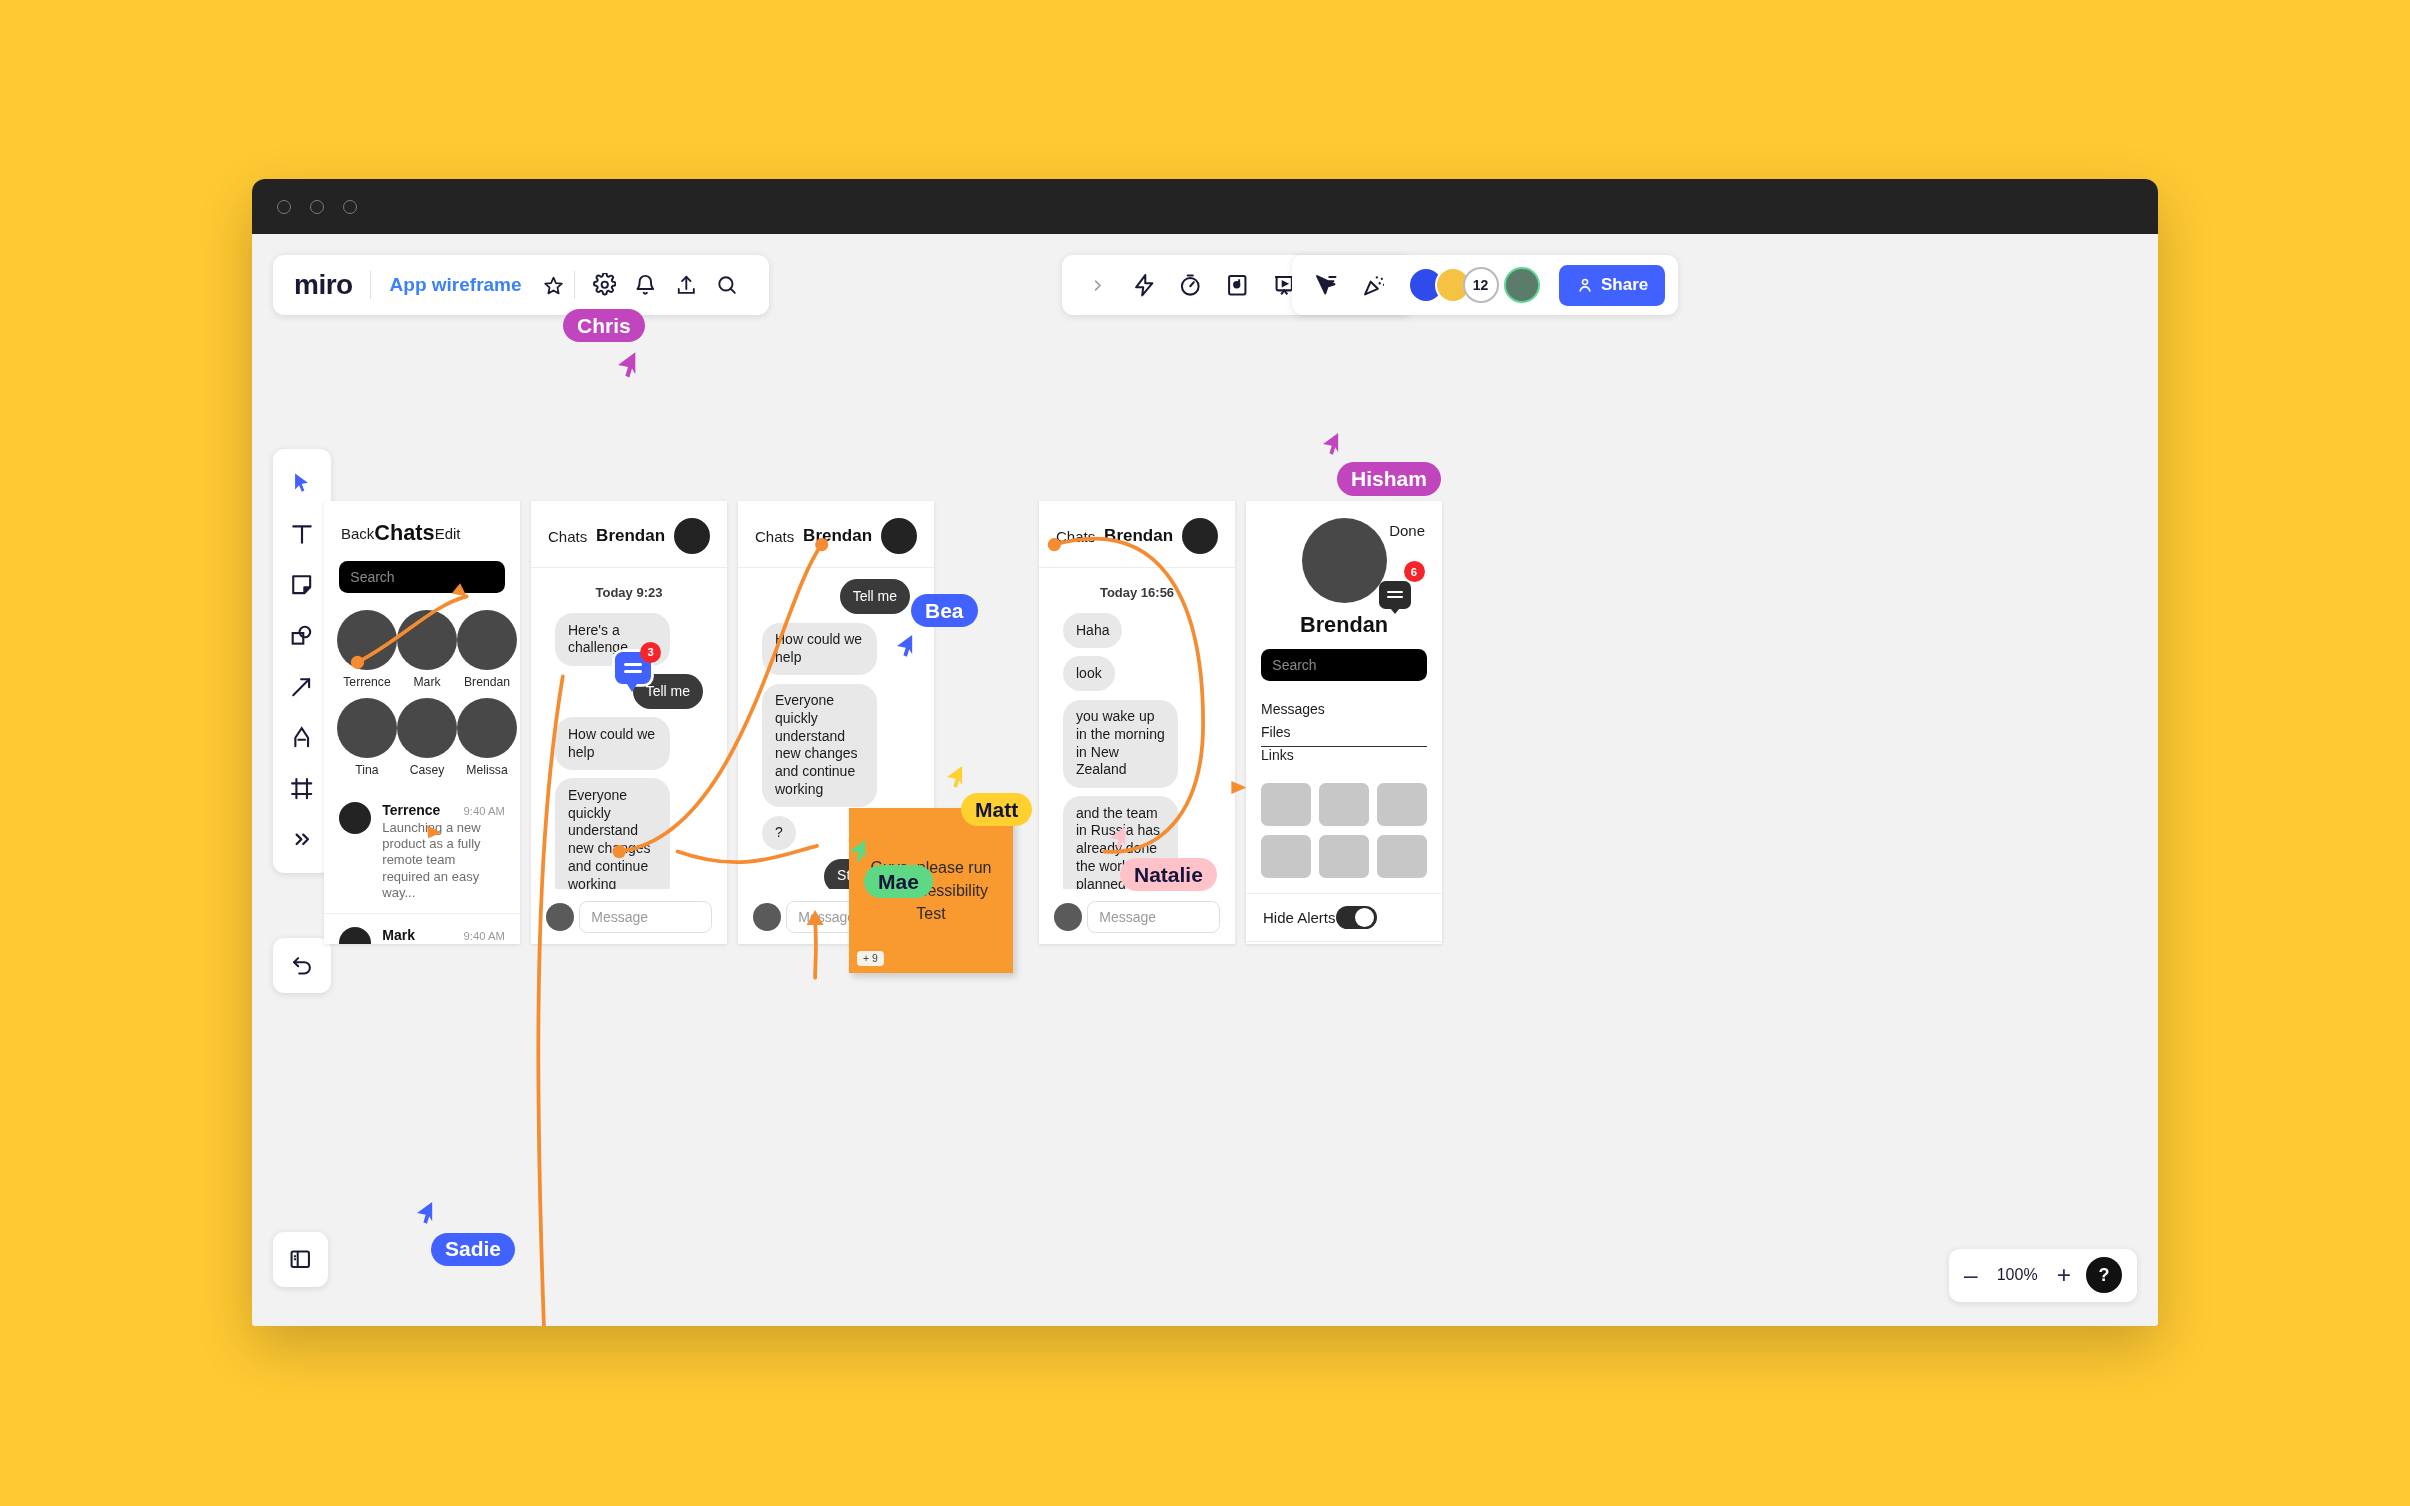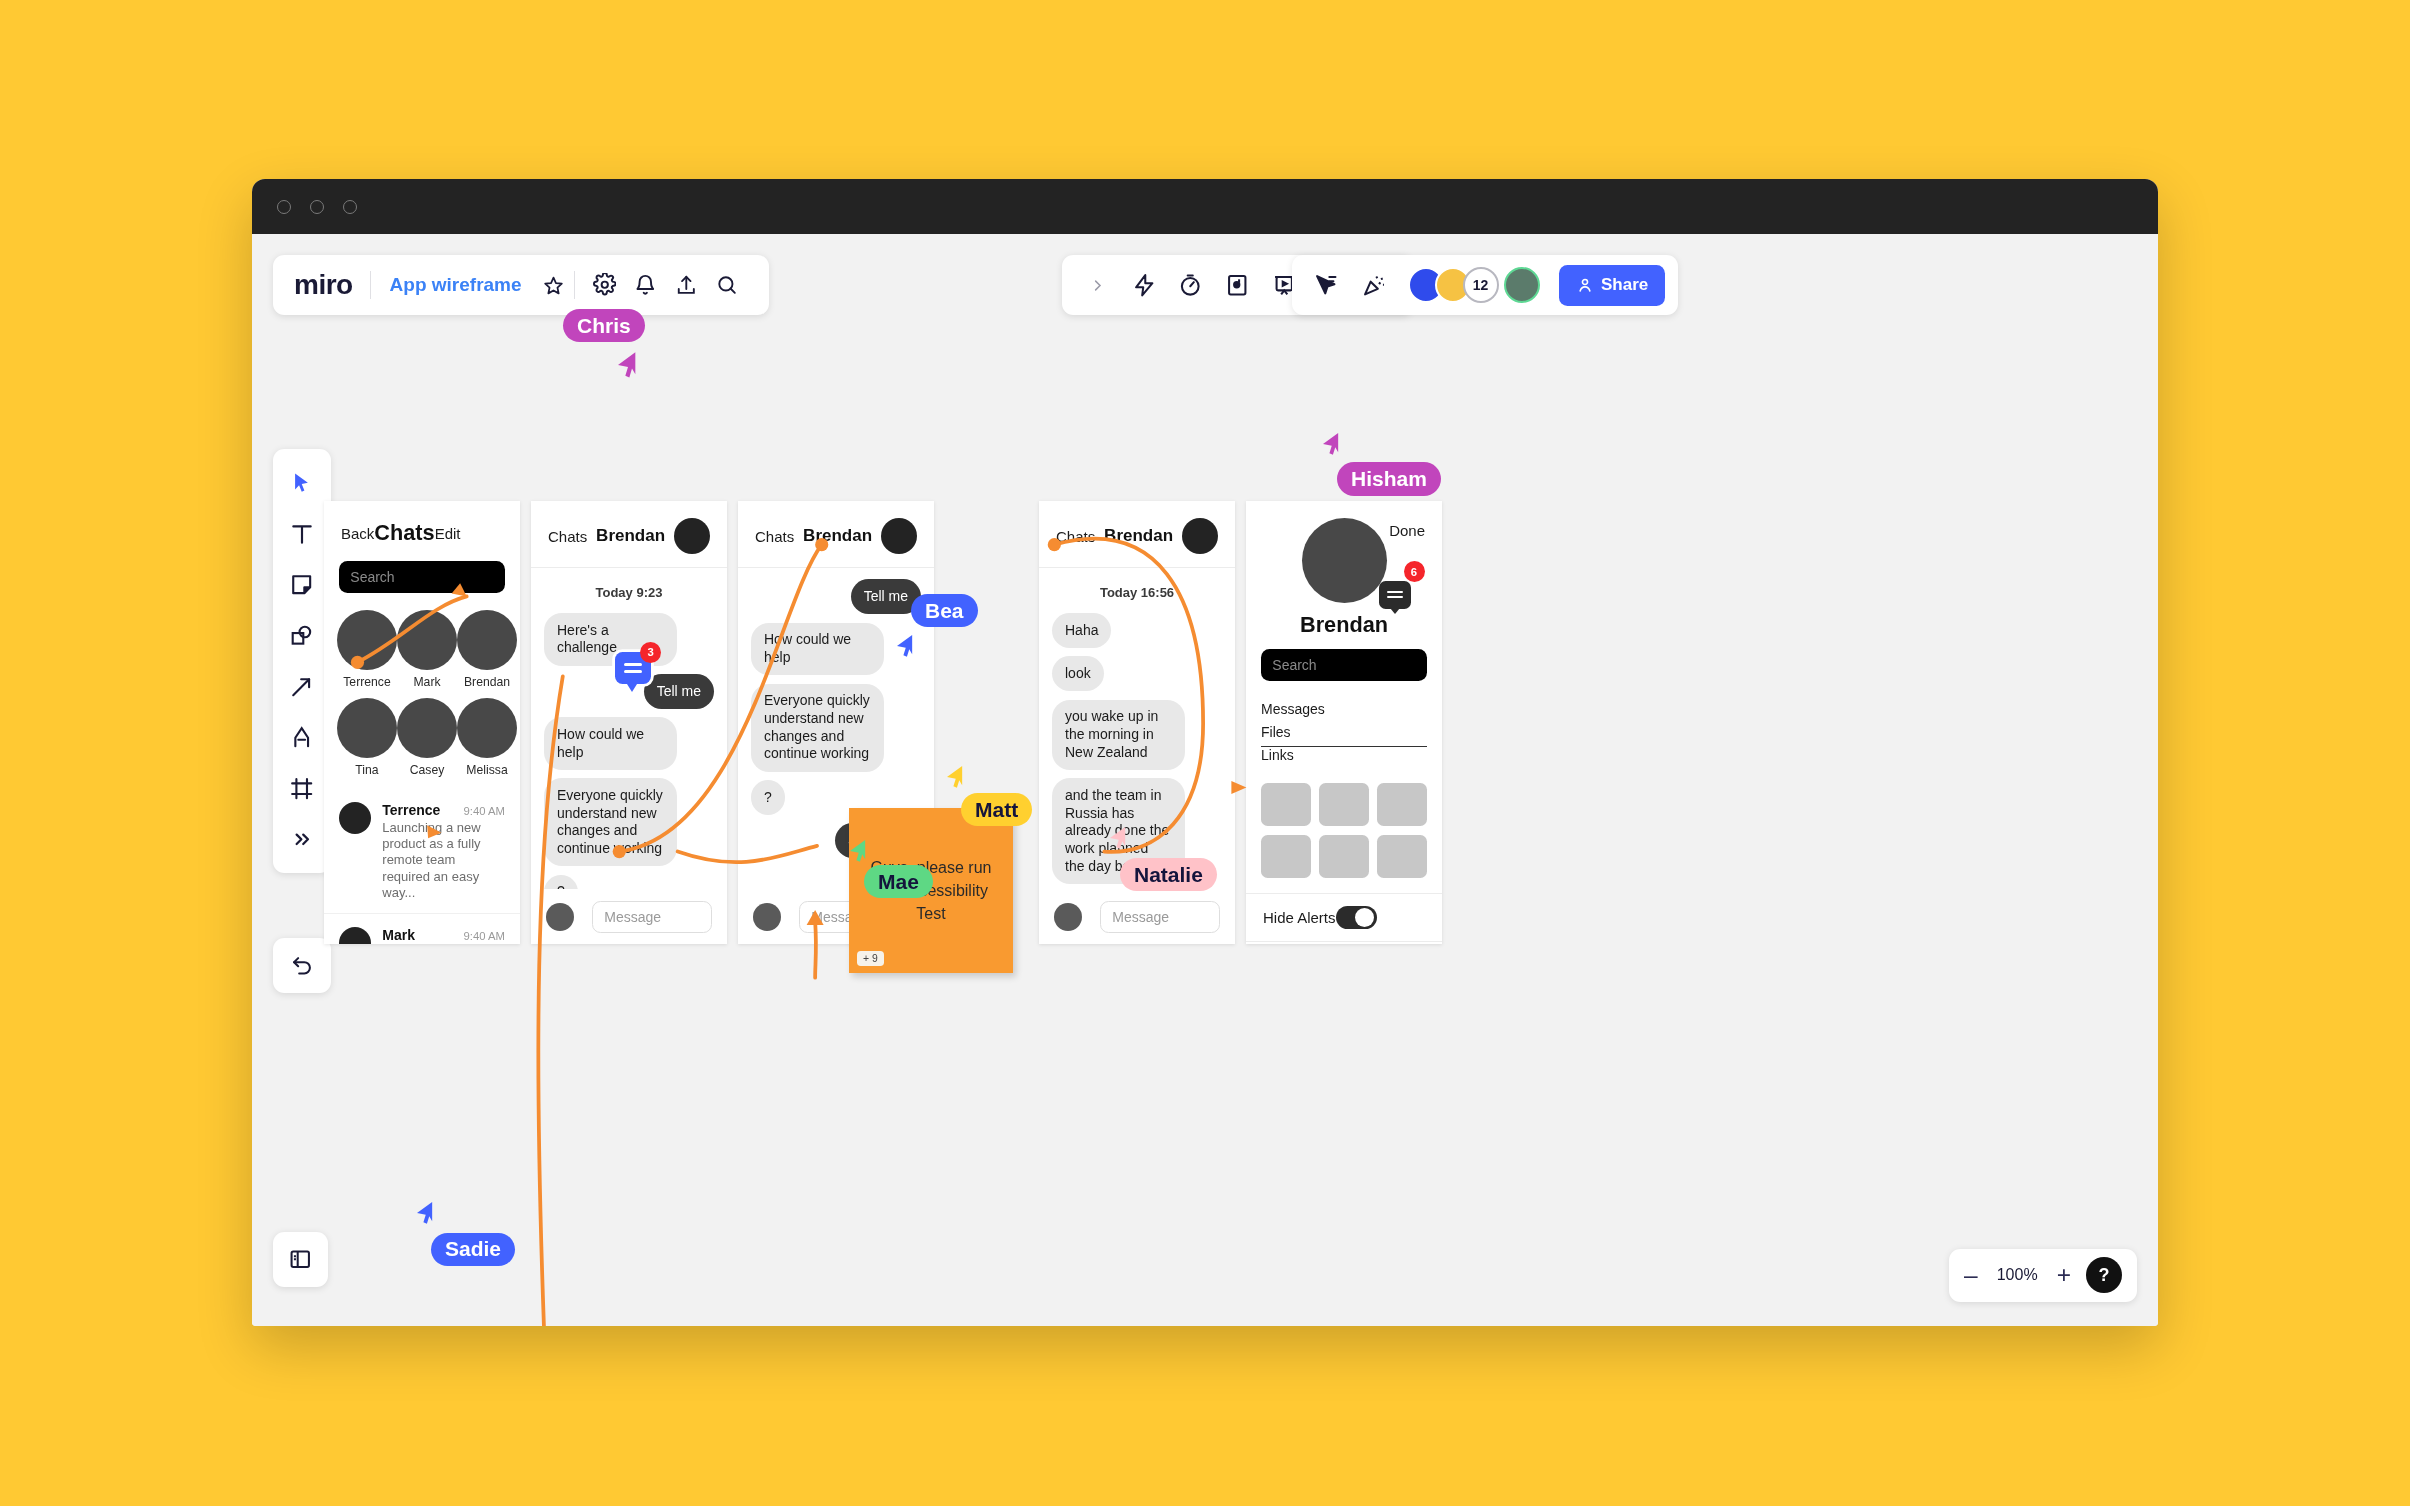--- a/index.html
+++ b/index.html
@@ -129,29 +129,29 @@
 
   .chatrow { display:flex; gap: 11.3px; padding: 12.2px 15px; border-bottom: 0.9px solid #F0F0F0; }
   .chatrow .ava { width: 32px; height: 32px; border-radius: 50%; background:#232323; flex: 0 0 32px; }
   .chatrow .body { flex: 1; min-width: 0; }
   .chatrow .rowtop { display:flex; justify-content: space-between; align-items: baseline; }
   .chatrow .nm { font-size: 14px; font-weight: 700; color:#111; }
   .chatrow .tm { font-size: 11.3px; color:#9A9A9A; }
   .chatrow .pv { font-size: 13px; color:#6E6E6E; line-height: 1.25; margin-top: 1.9px; }
 
   .daystamp { text-align:center; font-size: 13px; font-weight:600; color:#3a3a3a; margin: 17px 0 13px; }
-  .bubbles { padding: 0 13px; }
+  .bubbles { padding: 0 24px; }
   .brow { display:flex; margin-bottom: 8.5px; }
   .brow.r { justify-content: flex-end; }
   .bub { max-width: 78%; border-radius: 18px; padding: 8.5px 13px; font-size: 14px; line-height: 1.27; }
   .bub.in { background:#E8E8E8; color:#1b1b1b; }
   .bub.out { background:#3A3A3A; color:#fff; }
 
   .msgbar { position:absolute; left:0; right:0; bottom:0; height: 55px; background:#fff;
-            display:flex; align-items:center; gap: 18px; padding: 0 15px; }
+            display:flex; align-items:center; gap: 5px; padding: 0 15px; }
   .msgbar .ava { width: 28px; height:28px; border-radius:50%; background:#5A5A5A; flex:0 0 28px; }
   .msginput { flex:1; height: 32px; border:0.9px solid #DEDEDE; border-radius: 8.5px;
               display:flex; align-items:center; padding: 0 11.3px; font-size:14px; color:#9A9A9A; }
 
   
   .prof-top { position: relative; padding-top: 17px; text-align:center; }
   .prof-done { position:absolute; right: 17px; top: 21px; font-size: 15px; color:#1b1b1b; }
   .prof-circ { width: 85px; height: 85px; border-radius:50%; background:#484848;
                margin: 0 auto; position: relative; }
   .msg-badge { position:absolute; right: -24.5px; bottom: -5.6px; width: 32px; height: 28px;

